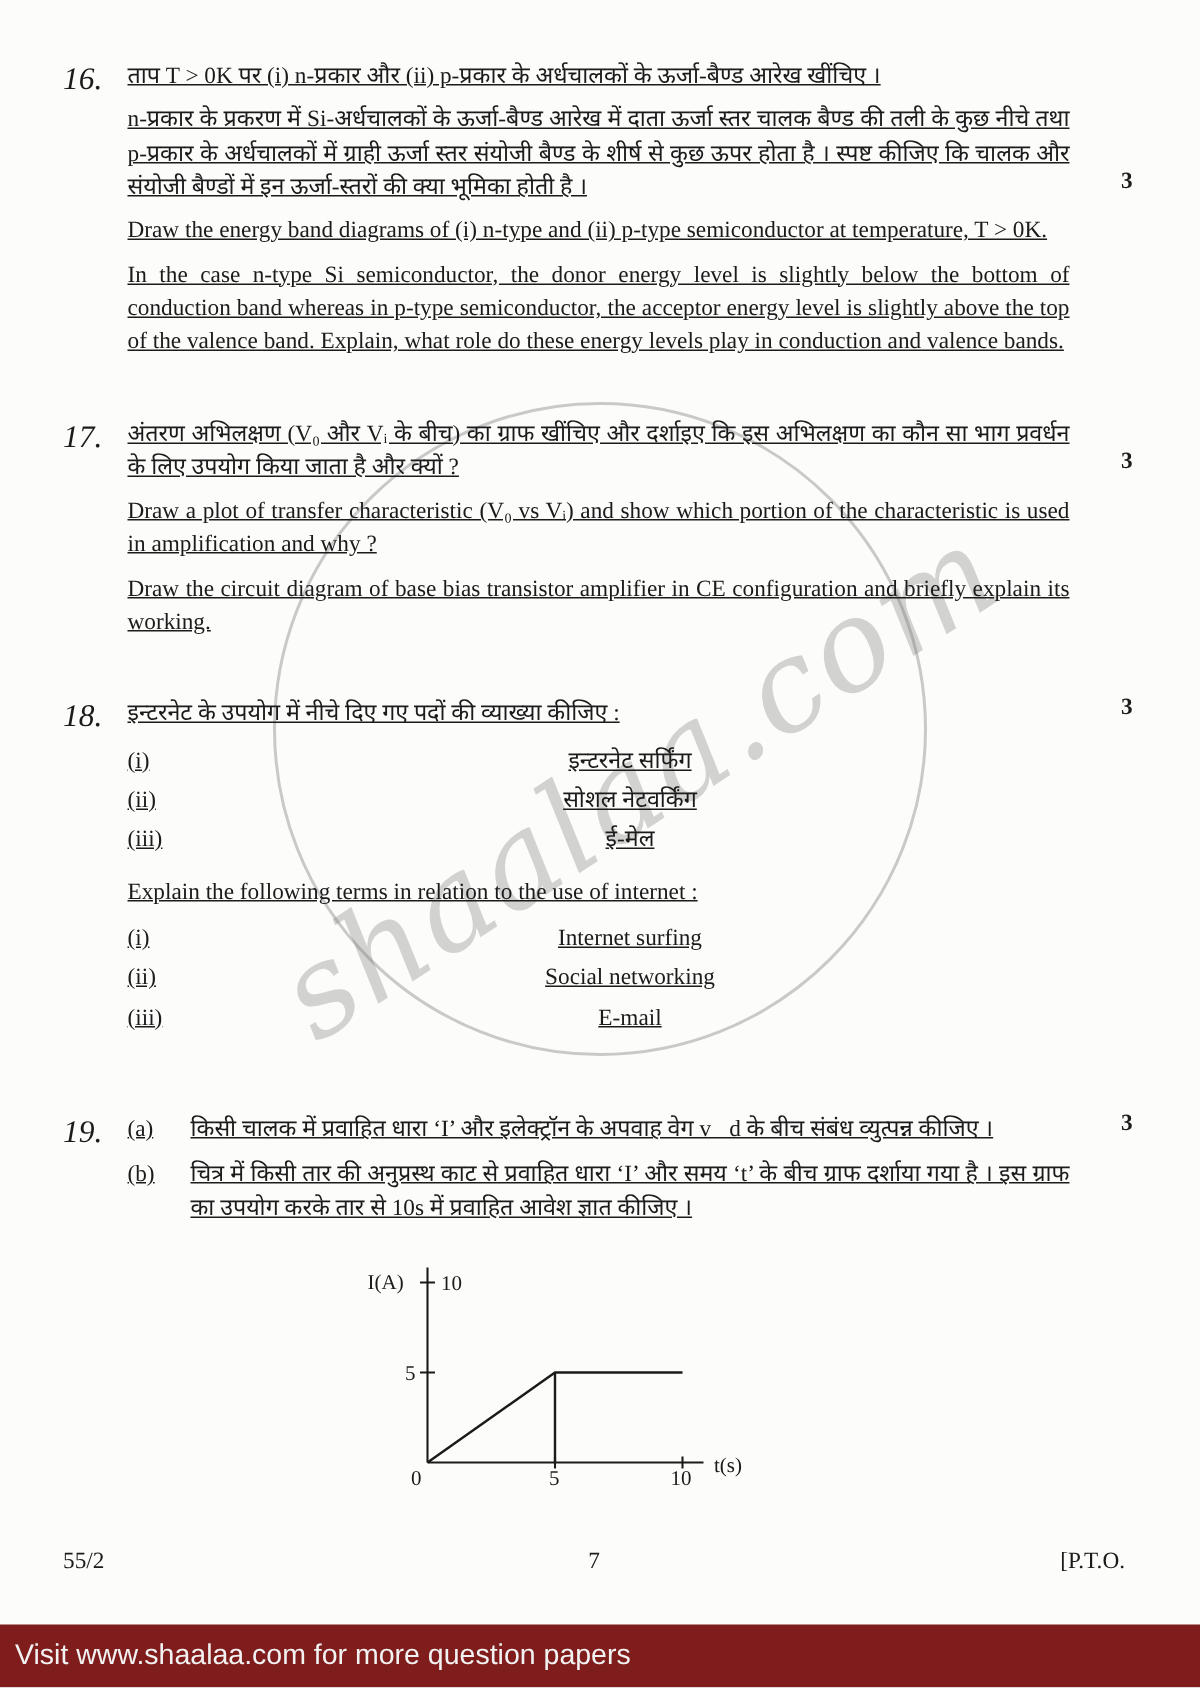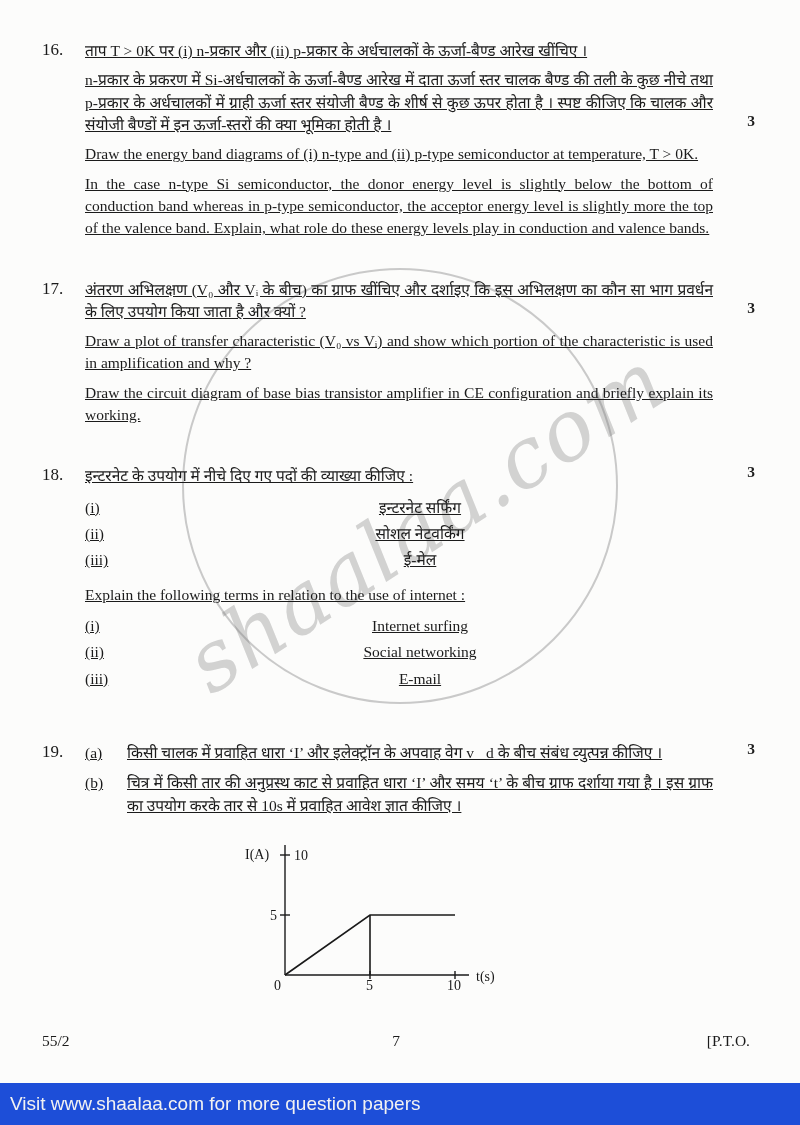--- a/index.html
+++ b/index.html
@@ -8,21 +8,21 @@
     width:800px;height:1125px;
     background:#fcfcfb;
     font-family:"Liberation Serif", serif;
     color:#1b1b1b;
     overflow:hidden;
     margin:0 auto;
   }
   .content{position:relative;z-index:2;padding:40px 0 0 42px;}
   .question{display:flex;margin-bottom:32px;}
   .q18{margin-bottom:40px;}
-  .qnum{width:43px;flex:none;font-size:17px;}
+  .qnum{width:43px;flex:none;font-size:21px;font-style:italic;}
   .qbody{width:628px;flex:none;position:relative;font-size:15.5px;line-height:1.44;text-decoration:underline;}
   .para{margin:0 0 7px;text-align:justify;}
   .para-wrap{position:relative;}
   .marks{
     position:absolute;right:-42px;bottom:4px;
     font-weight:700;font-size:15.5px;
   }
   .items{margin:2px 0 10px;}
   .item{display:flex;line-height:1.7;}
   .item-n{width:42px;flex:none;}
@@ -36,21 +36,21 @@
   .graph text{font-family:"Liberation Serif", serif;font-size:14px;fill:#1a1a1a;}
   .page-footer{
     position:absolute;z-index:2;top:1032px;left:42px;right:50px;
     display:flex;align-items:center;font-size:15.5px;
   }
   .page-footer .f-left{flex:1;text-align:left;}
   .page-footer .f-center{flex:1;text-align:center;}
   .page-footer .f-right{flex:1;text-align:right;}
   .bottom-bar{
     position:absolute;z-index:3;left:0;right:0;bottom:0;height:42px;
-    background:#1d4ed8;color:#f2f2f2;
+    background:#7f1d1d;color:#f2f2f2;
     font-family:"Liberation Sans", sans-serif;font-size:19px;
     line-height:42px;padding-left:10px;
   }
   .watermark{position:absolute;z-index:1;inset:0;pointer-events:none;}
   .wm-circle{
     position:absolute;left:182px;top:268px;width:432px;height:432px;
     border:2px solid rgba(140,140,140,0.45);border-radius:50%;
   }
   .wm-text{
     position:absolute;left:150px;top:470px;width:560px;
@@ -74,21 +74,21 @@
 
     <section class="question">
       <div class="qnum">16.</div>
       <div class="qbody">
         <p class="para">ताप T &gt; 0K पर (i) n-प्रकार और (ii) p-प्रकार के अर्धचालकों के ऊर्जा-बैण्ड आरेख खींचिए ।</p>
         <div class="para-wrap">
           <p class="para">n-प्रकार के प्रकरण में Si-अर्धचालकों के ऊर्जा-बैण्ड आरेख में दाता ऊर्जा स्तर चालक बैण्ड की तली के कुछ नीचे तथा p-प्रकार के अर्धचालकों में ग्राही ऊर्जा स्तर संयोजी बैण्ड के शीर्ष से कुछ ऊपर होता है । स्पष्ट कीजिए कि चालक और संयोजी बैण्डों में इन ऊर्जा-स्तरों की क्या भूमिका होती है ।</p>
           <span class="marks">3</span>
         </div>
         <p class="para">Draw the energy band diagrams of (i) n-type and (ii) p-type semiconductor at temperature, T &gt; 0K.</p>
-        <p class="para">In the case n-type Si semiconductor, the donor energy level is slightly below the bottom of conduction band whereas in p-type semiconductor, the acceptor energy level is slightly more the top of the valence band. Explain, what role do these energy levels play in conduction and valence bands.</p>
+        <p class="para">In the case n-type Si semiconductor, the donor energy level is slightly below the bottom of conduction band whereas in p-type semiconductor, the acceptor energy level is slightly above the top of the valence band. Explain, what role do these energy levels play in conduction and valence bands.</p>
       </div>
     </section>
 
     <section class="question">
       <div class="qnum">17.</div>
       <div class="qbody">
         <div class="para-wrap">
           <p class="para">अंतरण अभिलक्षण (V₀ और Vᵢ के बीच) का ग्राफ खींचिए और दर्शाइए कि इस अभिलक्षण का कौन सा भाग प्रवर्धन के लिए उपयोग किया जाता है और क्यों ?</p>
           <span class="marks">3</span>
         </div>

